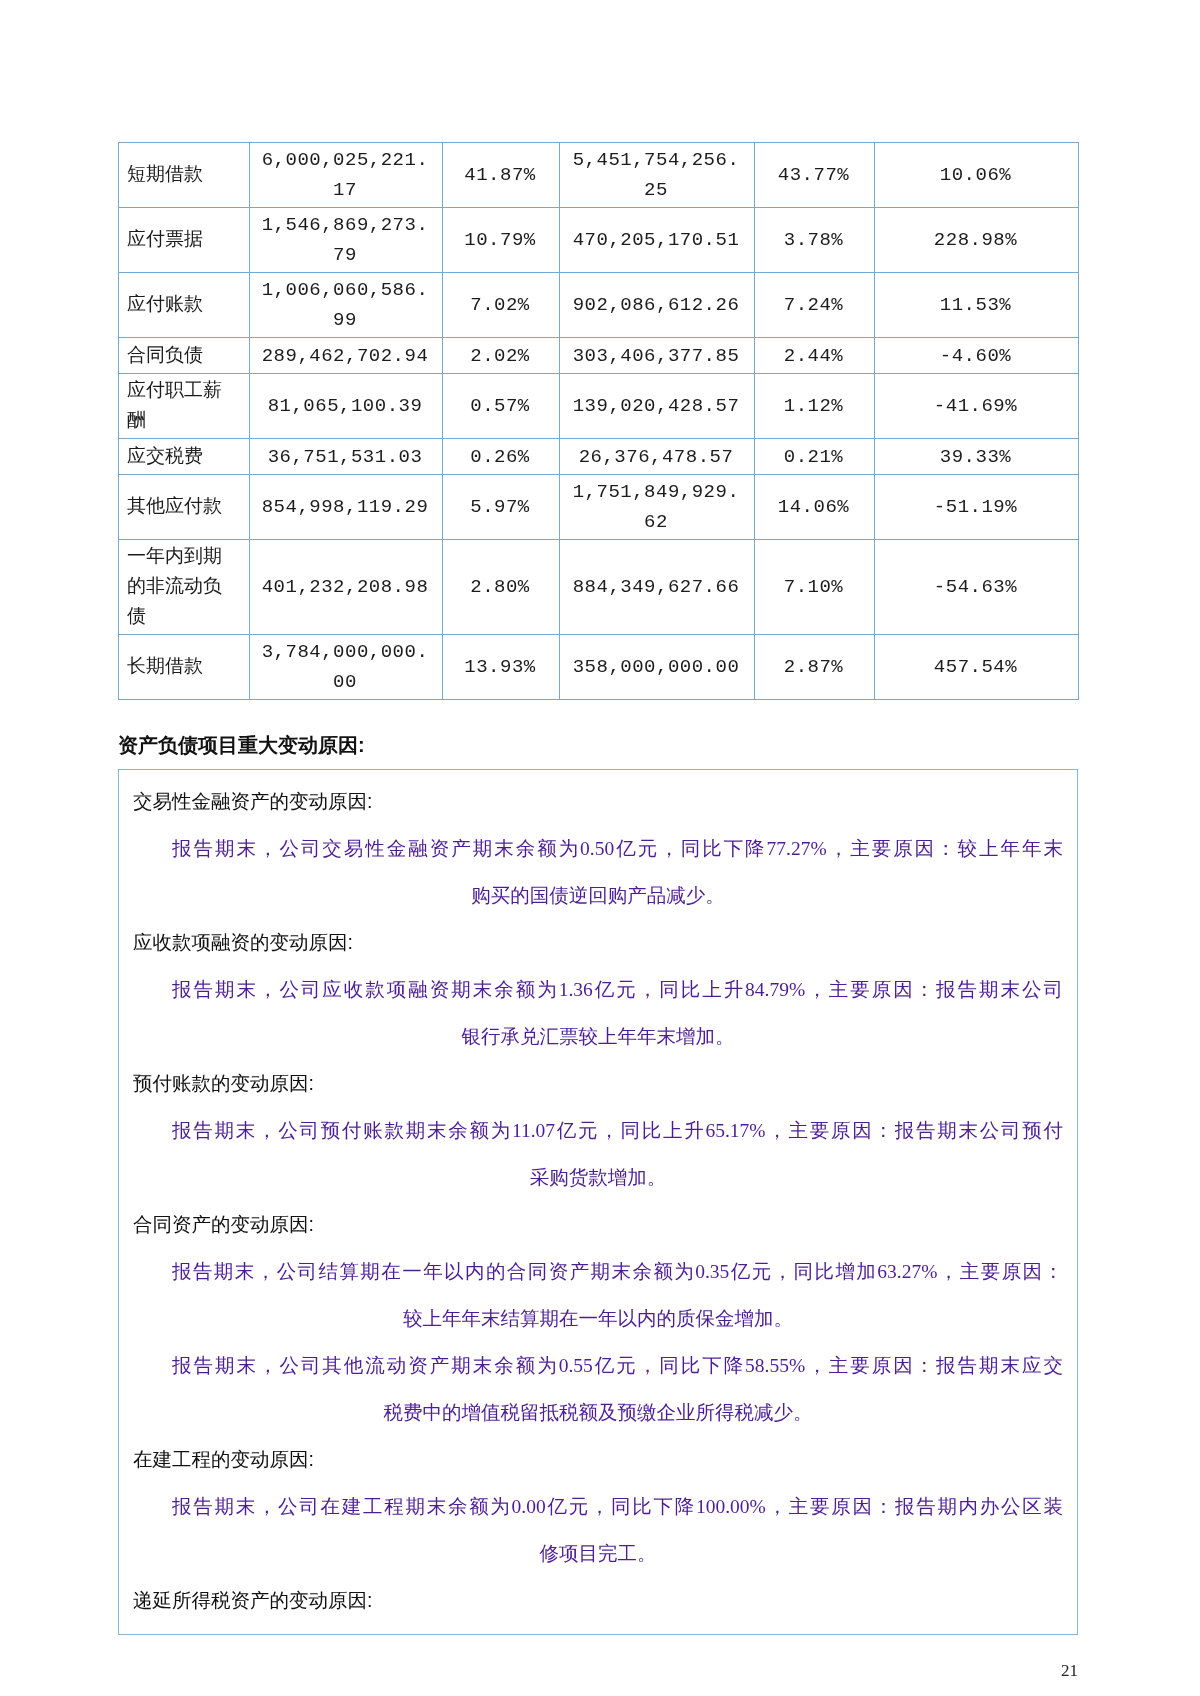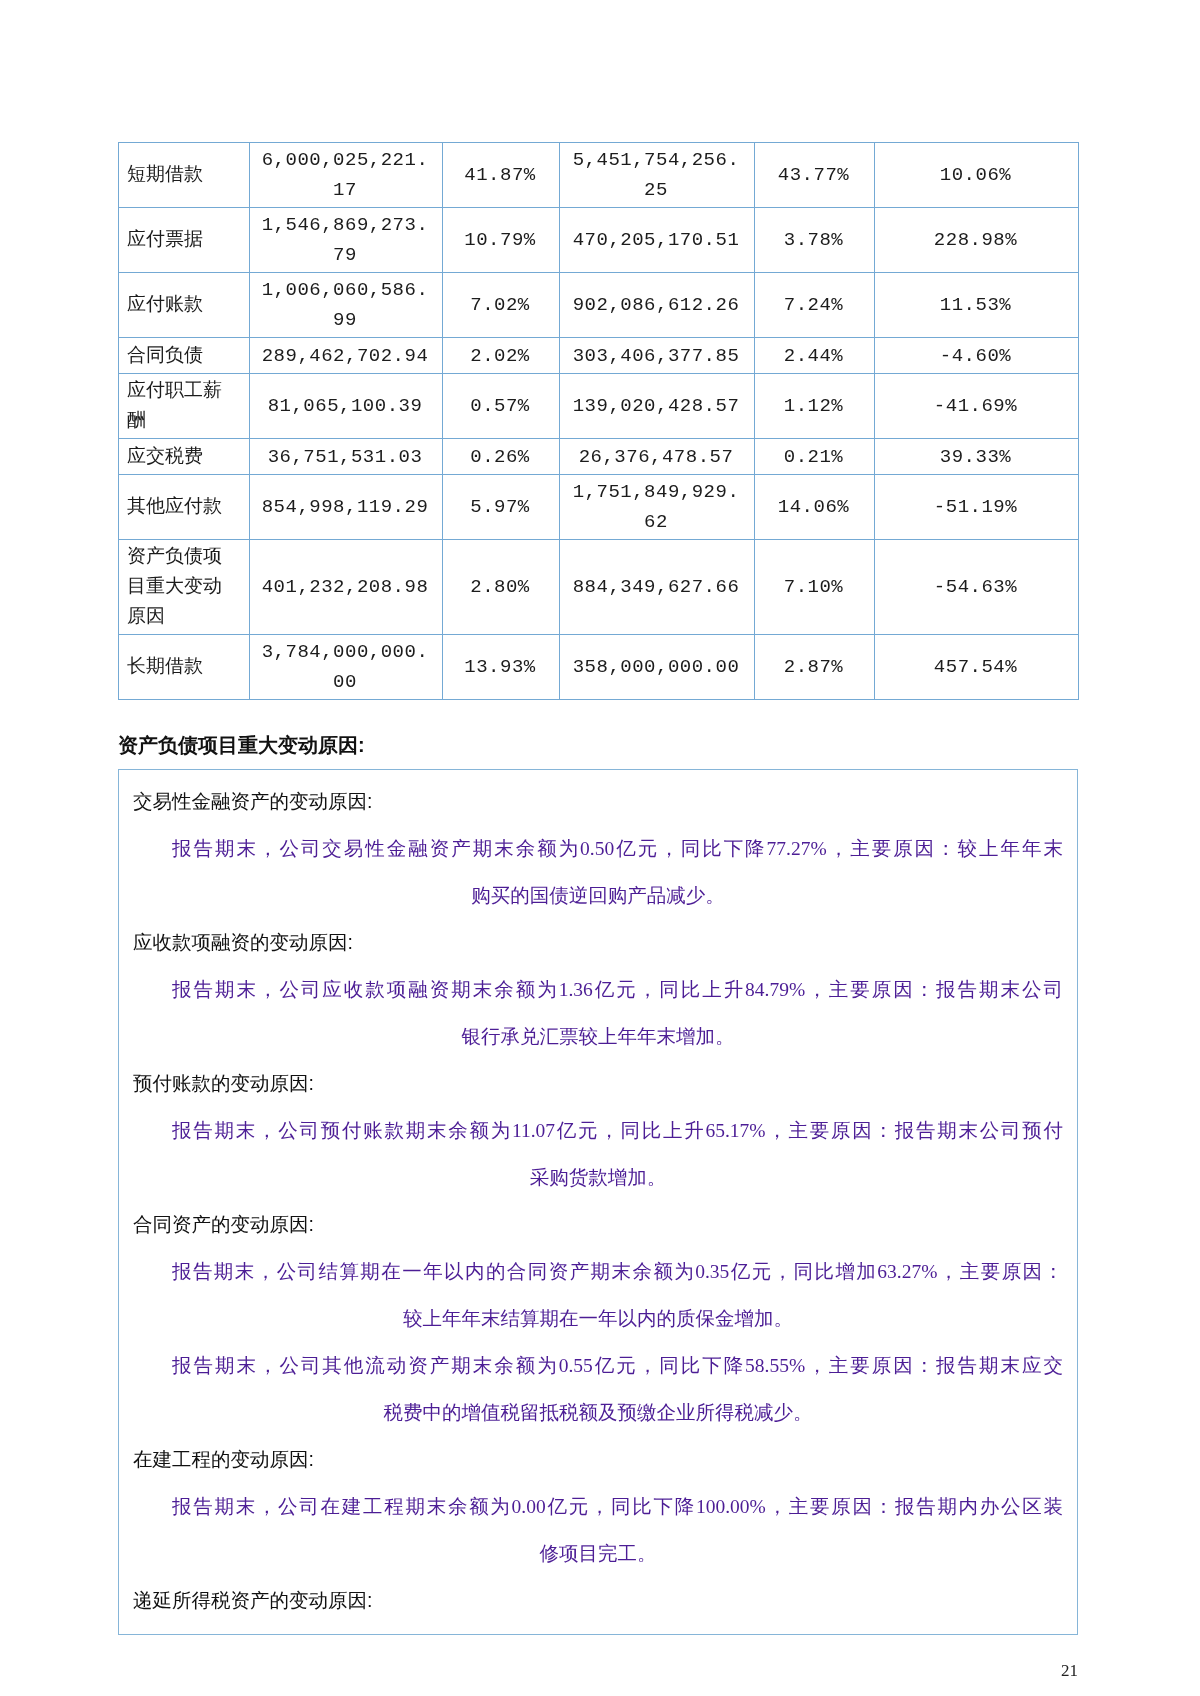--- a/index.html
+++ b/index.html
@@ -151,21 +151,21 @@
   <tr>
     <td class="c-label">其他应付款</td>
     <td class="c-num">854,998,119.29</td>
     <td class="c-num">5.97%</td>
     <td class="c-num">1,751,849,929.62</td>
     <td class="c-num">14.06%</td>
     <td class="c-num">-51.19%</td>
   </tr>
 
   <tr>
-    <td class="c-label">资产负债项目重大变动原因</td>
+    <td class="c-label">一年内到期的非流动负债</td>
     <td class="c-num">401,232,208.98</td>
     <td class="c-num">2.80%</td>
     <td class="c-num">884,349,627.66</td>
     <td class="c-num">7.10%</td>
     <td class="c-num">-54.63%</td>
   </tr>
 
   <tr>
     <td class="c-label">长期借款</td>
     <td class="c-num">3,784,000,000.00</td>

